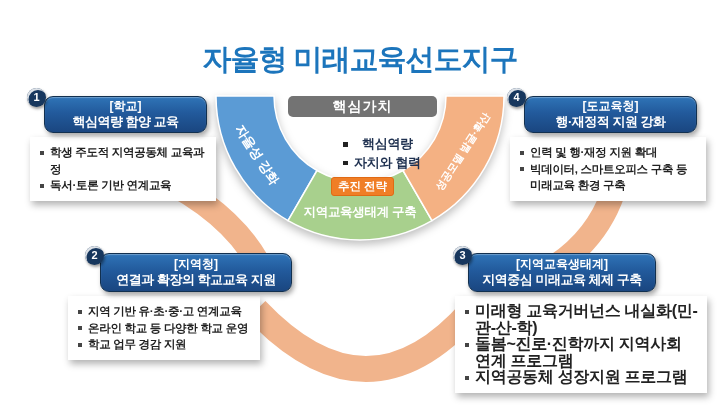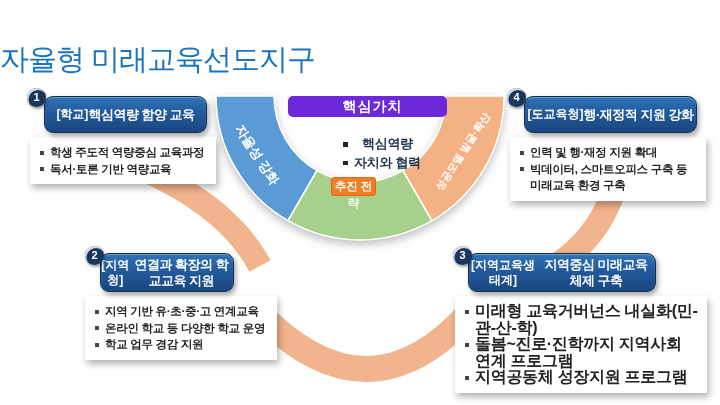--- a/index.html
+++ b/index.html
@@ -1,78 +1,78 @@
 <!DOCTYPE html>
 <html><head>
 <meta charset="utf-8">
 <style>
   html,body { margin:0; padding:0; background:#fff; }
   .stage {
     position:relative; width:720px; height:405px; background:#ffffff;
     font-family:"Liberation Sans", sans-serif; overflow:hidden;
   }
   .main-title {
-    position:absolute; top:40px; left:0; width:720px; text-align:left;
-    font-size:29px; font-weight:normal; color:#1C75BC; letter-spacing:-1px; z-index:2;
+    position:absolute; top:40px; left:0; width:720px; text-align:center;
+    font-size:29px; font-weight:bold; color:#1C75BC; letter-spacing:-1px; z-index:2;
   }
   .layer-svg { position:absolute; left:0; top:0; z-index:1; }
 
   
   .num {
     position:absolute; width:19px; height:19px; border-radius:50%;
     background:#17375E; color:#fff; font-size:11px; font-weight:bold;
     text-align:center; line-height:19px; z-index:5;
     box-shadow: inset 1.5px 2px 0 rgba(255,255,255,.85), 1px 2px 3px rgba(0,0,0,.4);
   }
   
   .hdr {
     position:absolute; z-index:4; box-sizing:border-box;
     border:1.5px solid #12304F; border-radius:9px;
     background:linear-gradient(180deg,#2F74B7 0%, #225A9C 45%, #1A4680 100%);
-    color:#fff; display:flex; flex-direction:row; justify-content:center;
+    color:#fff; display:flex; flex-direction:column; justify-content:center;
     align-items:center; text-align:center;
     box-shadow:2px 3px 5px rgba(0,0,0,.35), inset 0 1px 1px rgba(255,255,255,.3);
   }
   .hdr-org   { font-size:12px;  font-weight:bold; line-height:15px; }
   .hdr-title { font-size:13px;  font-weight:bold; line-height:16px; letter-spacing:-0.5px; }
   
   .card {
     position:absolute; z-index:3; margin:0; padding:7px 9px; list-style:none;
     background:#fff; box-shadow:2px 4px 7px rgba(0,0,0,.3); box-sizing:border-box;
   }
   .card li {
     position:relative; padding-left:11px; font-size:11.5px; font-weight:600;
     color:#222; line-height:16.5px; letter-spacing:-0.3px;
   }
   .card li::before {
     content:""; position:absolute; left:1px; top:6.5px; width:4px; height:4px; background:#454545;
   }
 
   .n1{left:27px;top:88px}   .h1{left:44px;top:96px;width:163px;height:37px}   .c1{left:30px;top:137px;width:186px}
-  .n2{left:85px;top:246px}  .h2{left:100px;top:253px;width:134px;height:39px} .c2{left:85px;top:296px;width:192px}
+  .n2{left:85px;top:246px}  .h2{left:100px;top:253px;width:192px;height:39px} .c2{left:68px;top:296px;width:192px}
   .n3{left:453px;top:246px} .h3{left:468px;top:253px;width:188px;height:39px} .c3{left:455px;top:296px;width:252px}
   .c3 li{font-size:16px}
   .n4{left:507px;top:88px}  .h4{left:524px;top:96px;width:173px;height:37px}  .c4{left:510px;top:137px;width:196px}
 
   
   .core-bar {
     position:absolute; left:288px; top:96px; width:149px; height:21px; z-index:3;
-    background:#6d28d9; border-radius:5px; color:#fff; font-size:14px;
-    font-weight:bold; text-align:center; line-height:21px; letter-spacing:1px;padding-left:10px;
+    background:#737373; border-radius:5px; color:#fff; font-size:14px;
+    font-weight:bold; text-align:center; line-height:21px; letter-spacing:1px;
   }
   .core-list { position:absolute; left:326px; top:119px; z-index:3; list-style:none; margin:16px; padding:0;text-align:center; }
   .core-list li {
     position:relative; padding-left:12px; font-size:13px; font-weight:bold;
     color:#1F3150; line-height:18.5px; letter-spacing:-0.3px;
   }
   .core-list li::before {
     content:""; position:absolute; left:1px; top:7px; width:4.5px; height:4.5px; background:#222;
   }
   .strategy-badge {
-    position:absolute; left:331px; top:177px; width:45px; height:19px; z-index:3;
+    position:absolute; left:331px; top:177px; width:63px; height:19px; z-index:3;
     background:#F07E26; border:1px solid #E06A14; border-radius:3px; box-sizing:border-box;
     color:#fff; font-weight:bold; font-size:11.5px; text-align:center; line-height:17px;
   }
   .arc-label { position:absolute; color:#fff; font-weight:bold; white-space:nowrap; z-index:2; }
   .arc-label.left   { left:257px; top:155px; font-size:13px;   transform:translate(-50%,-50%) rotate(57deg); }
   .arc-label.right  { left:463px; top:152px; font-size:10.5px; transform:translate(-50%,-50%) rotate(-57deg); }
   .arc-label.bottom { left:360px; top:212px; font-size:12.5px; transform:translate(-50%,-50%); letter-spacing:-0.3px; }
 </style>
 </head>
 <body>
@@ -96,30 +96,31 @@
     </g>
   </svg>
 
   <div class="core-bar">핵심가치</div>
   <ul class="core-list">
     <li>핵심역량</li>
     <li>자치와 협력</li>
   </ul>
   <div class="strategy-badge">추진 전략</div>
   <div class="arc-label left">자율성 강화</div>
+  <div class="arc-label bottom">지역교육생태계 구축</div>
   <div class="arc-label right">성공모델 발굴·확산</div>
 
   <div class="num n1">1</div>
   <div class="hdr h1">
     <div class="hdr-org">[학교]</div>
     <div class="hdr-title">핵심역량 함양 교육</div>
   </div>
   <ul class="card c1">
-    <li>학생 주도적 역량중심 교육과정</li>
-    <li>독서·토론 기반 역량교육</li>
+    <li>학생 주도적 지역공동체 교육과정</li>
+    <li>독서·토론 기반 연계교육</li>
   </ul>
 
   <div class="num n2">2</div>
   <div class="hdr h2">
     <div class="hdr-org">[지역청]</div>
     <div class="hdr-title">연결과 확장의 학교교육 지원</div>
   </div>
   <ul class="card c2">
     <li>지역 기반 유·초·중·고 연계교육</li>
     <li>온라인 학교 등 다양한 학교 운영</li>

